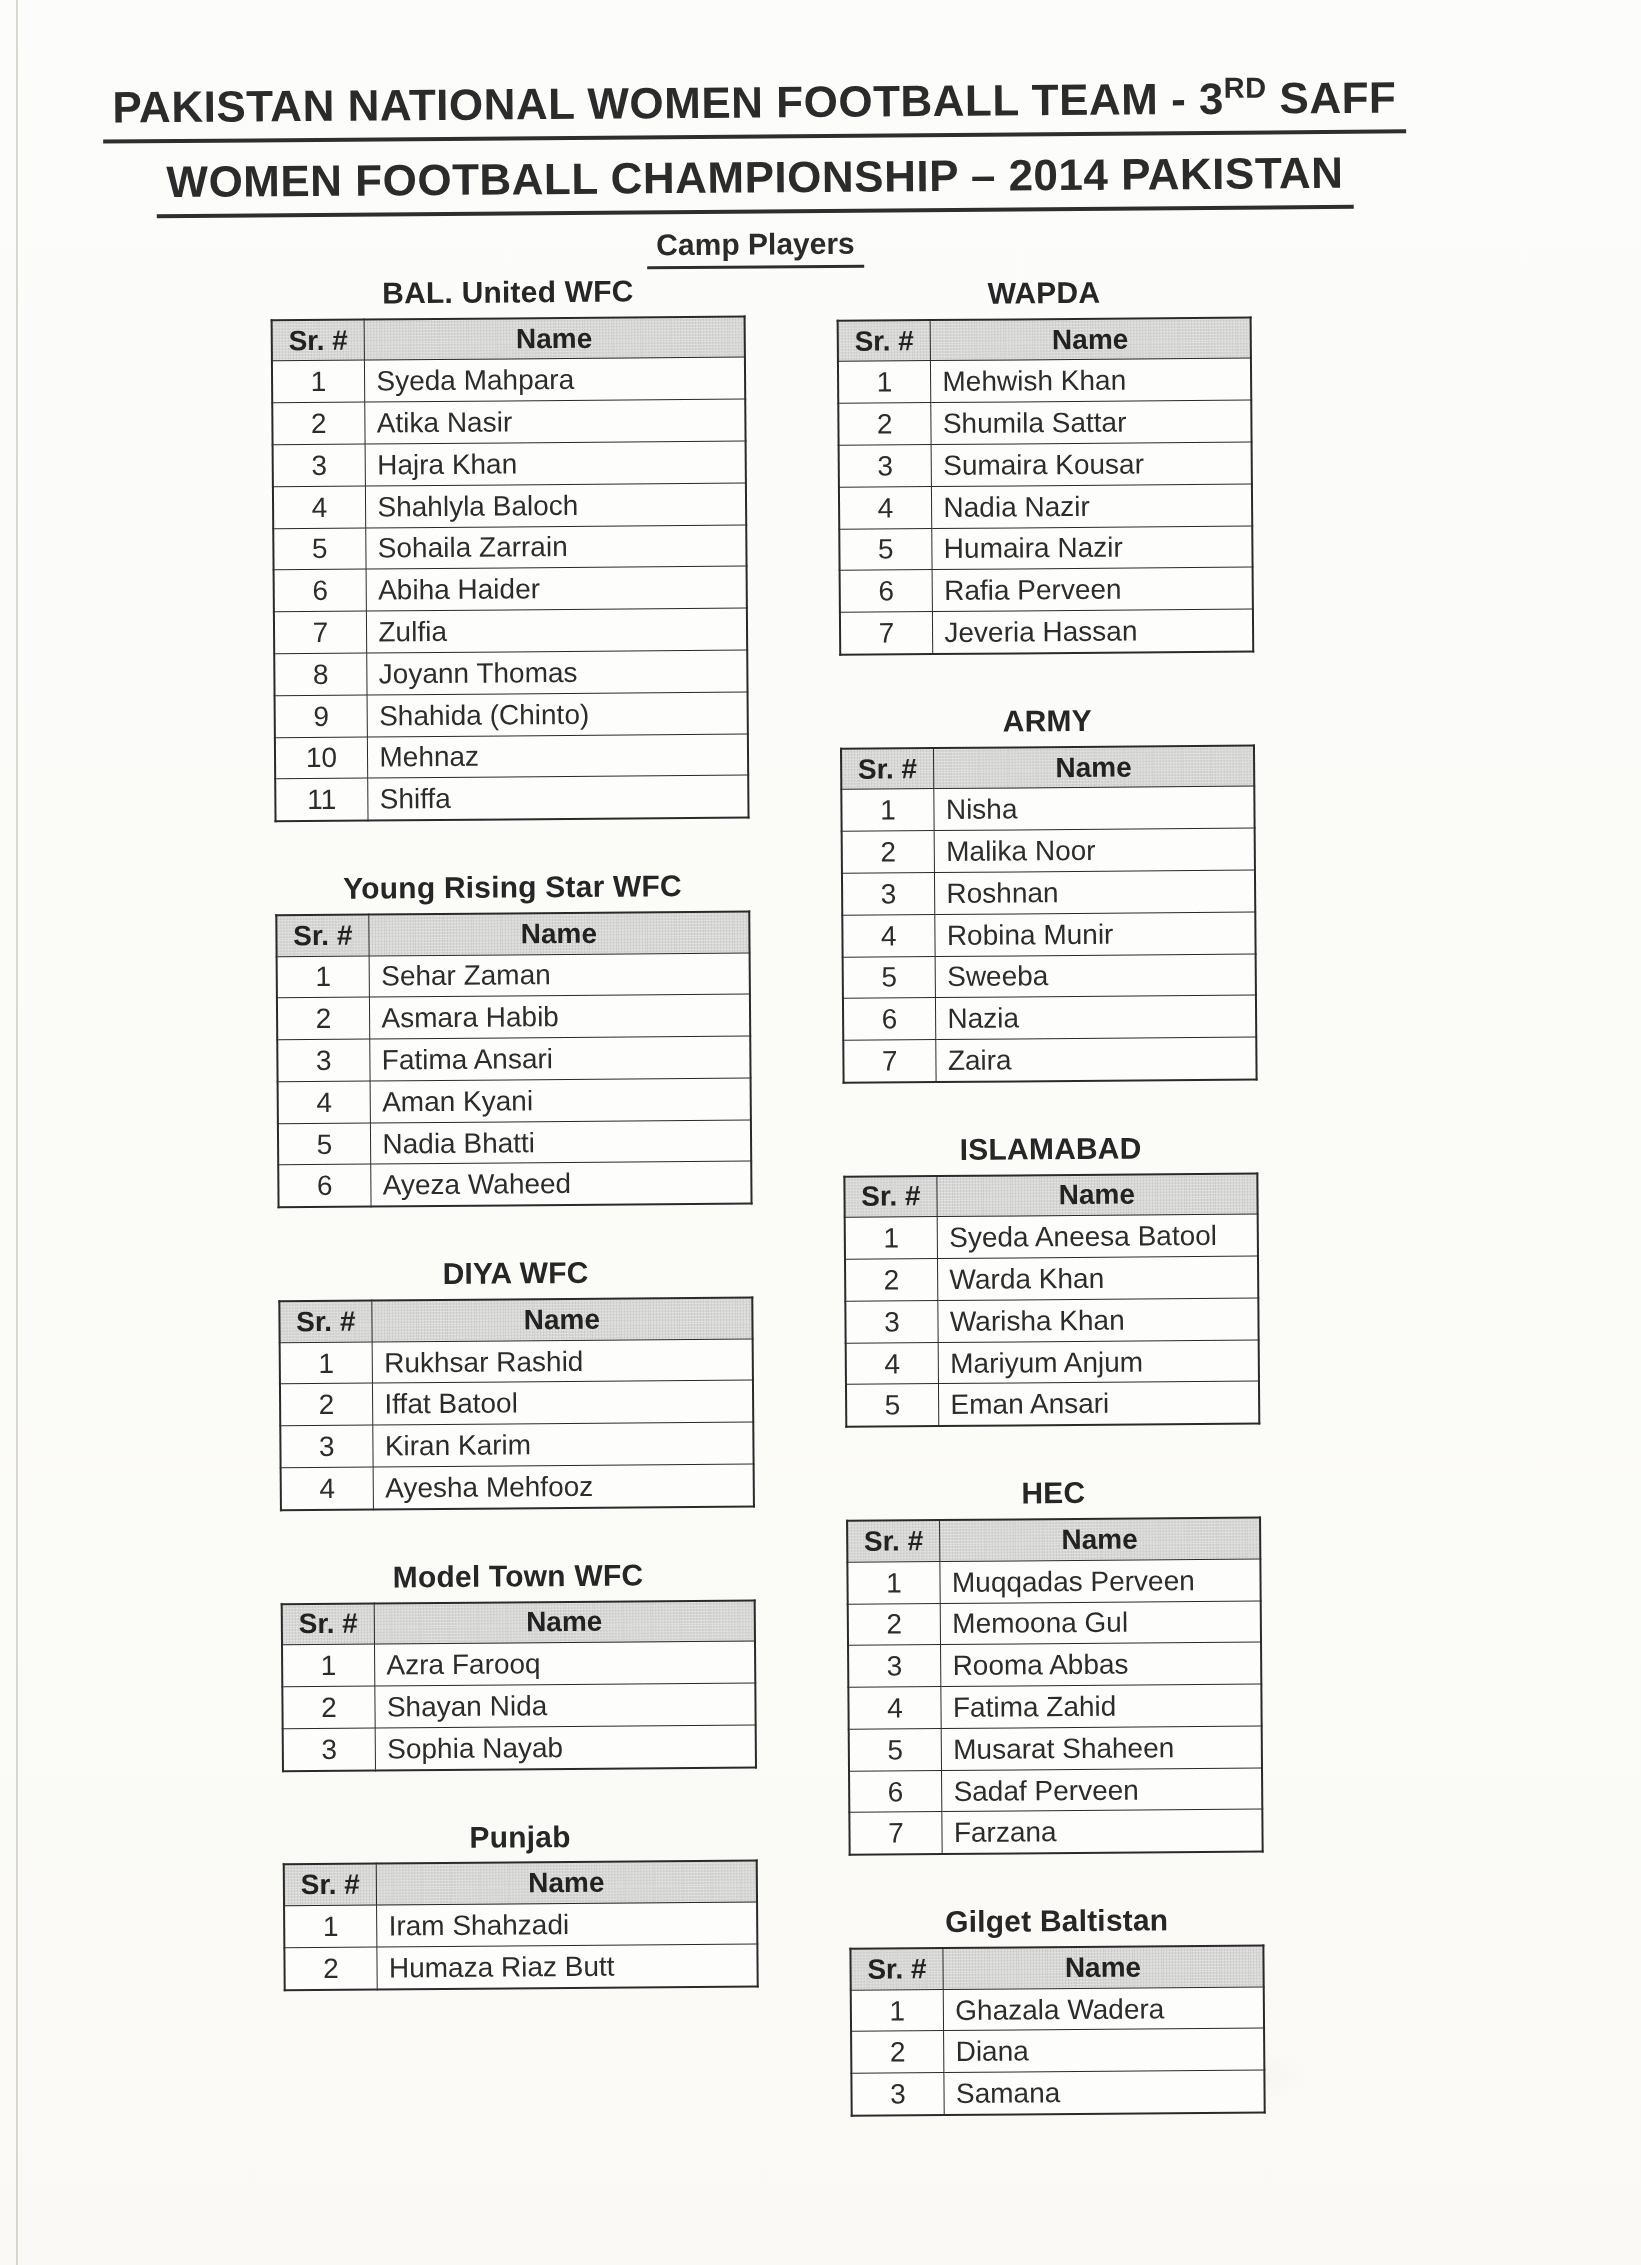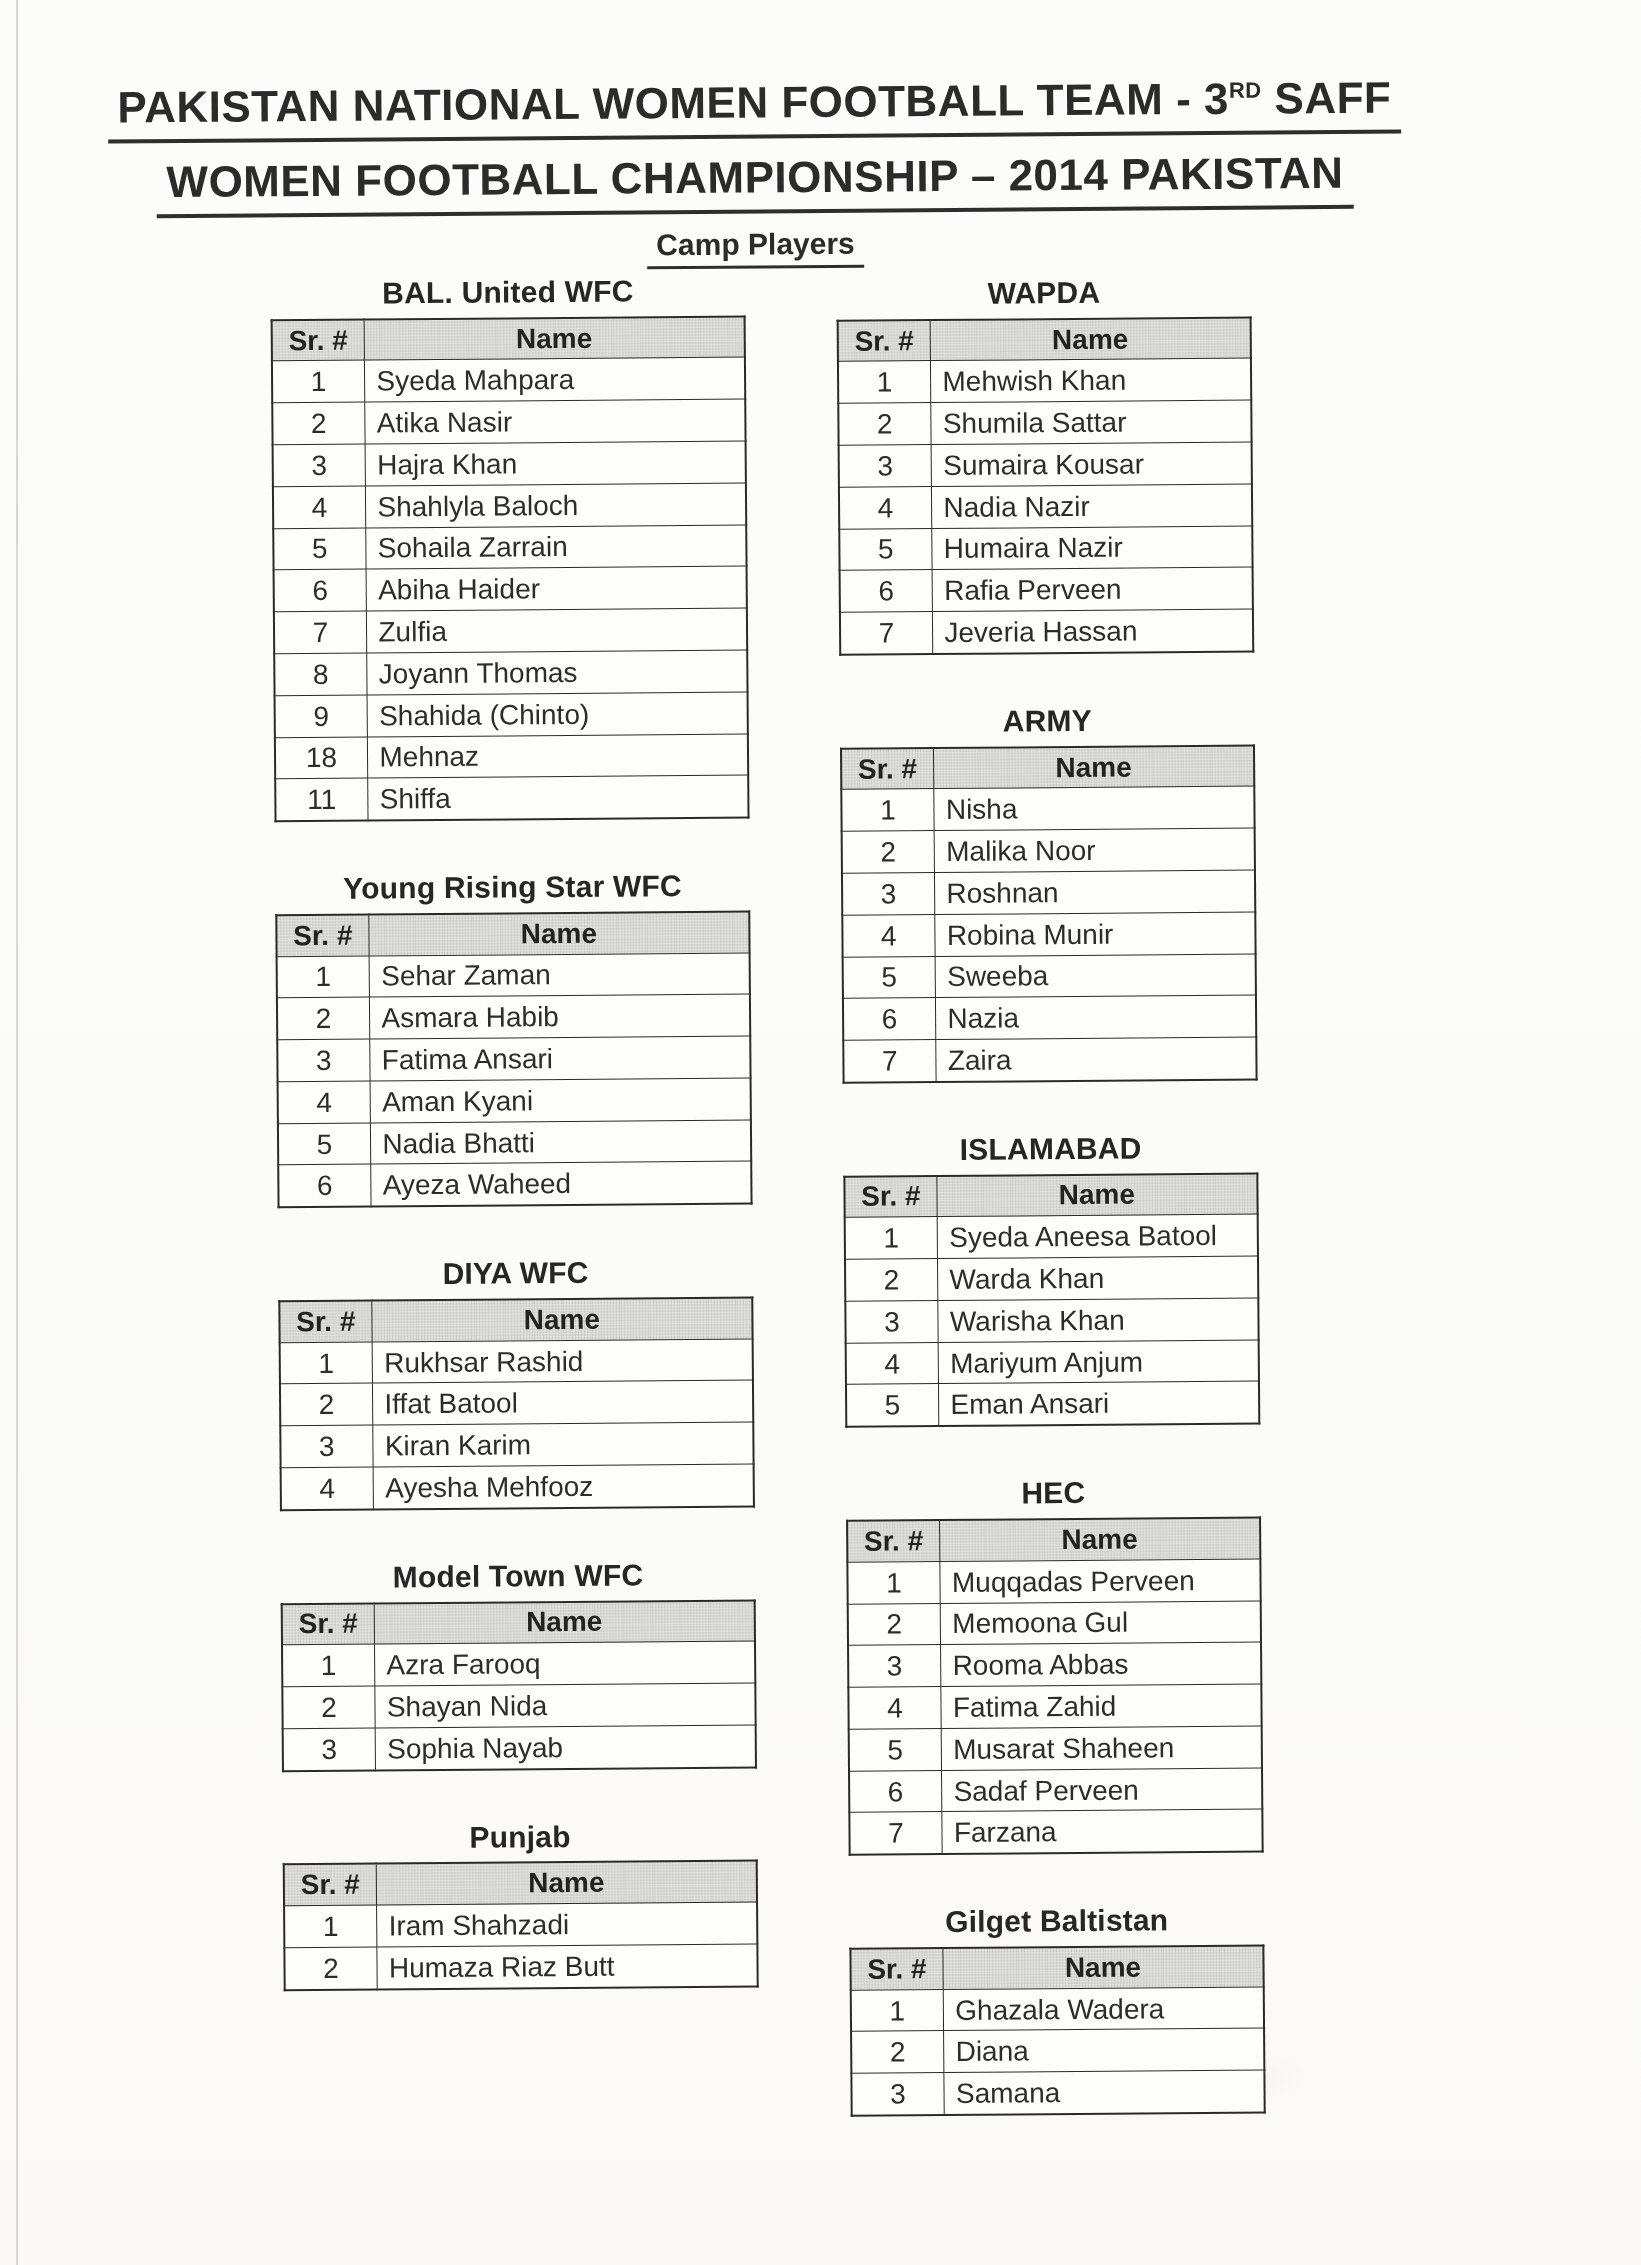--- a/index.html
+++ b/index.html
@@ -38,21 +38,21 @@
     font-size:44px;font-weight:bold;color:#2b2b2b;
     letter-spacing:0.5px;line-height:1.15;
     margin-bottom:13.5px;
   }
   .title-line .u{
     display:inline-block;
     border-bottom:4.8px solid #2e2e2e;
     padding:0 9.7px 6.8px 9.7px;
   }
   .title-line sup{
-    font-size:22px;vertical-align:super;line-height:0;margin-top:18px;
+    font-size:29px;vertical-align:super;line-height:0;margin-top:18px;
   }
   .subtitle{
     margin-top:5.8px;
     font-size:30px;font-weight:bold;color:#2b2b2b;
   }
   .subtitle .u{
     display:inline-block;
     border-bottom:3.9px solid #2e2e2e;
     padding:0 9.7px 3.9px 9.7px;
   }
@@ -154,21 +154,21 @@
               </tr>
               <tr>
                 <td class="sr">8</td>
                 <td class="nm">Joyann Thomas</td>
               </tr>
               <tr>
                 <td class="sr">9</td>
                 <td class="nm">Shahida (Chinto)</td>
               </tr>
               <tr>
-                <td class="sr">18</td>
+                <td class="sr">10</td>
                 <td class="nm">Mehnaz</td>
               </tr>
               <tr>
                 <td class="sr">11</td>
                 <td class="nm">Shiffa</td>
               </tr>
             </tbody>
           </table>
         </div>
         <div class="team-block">

